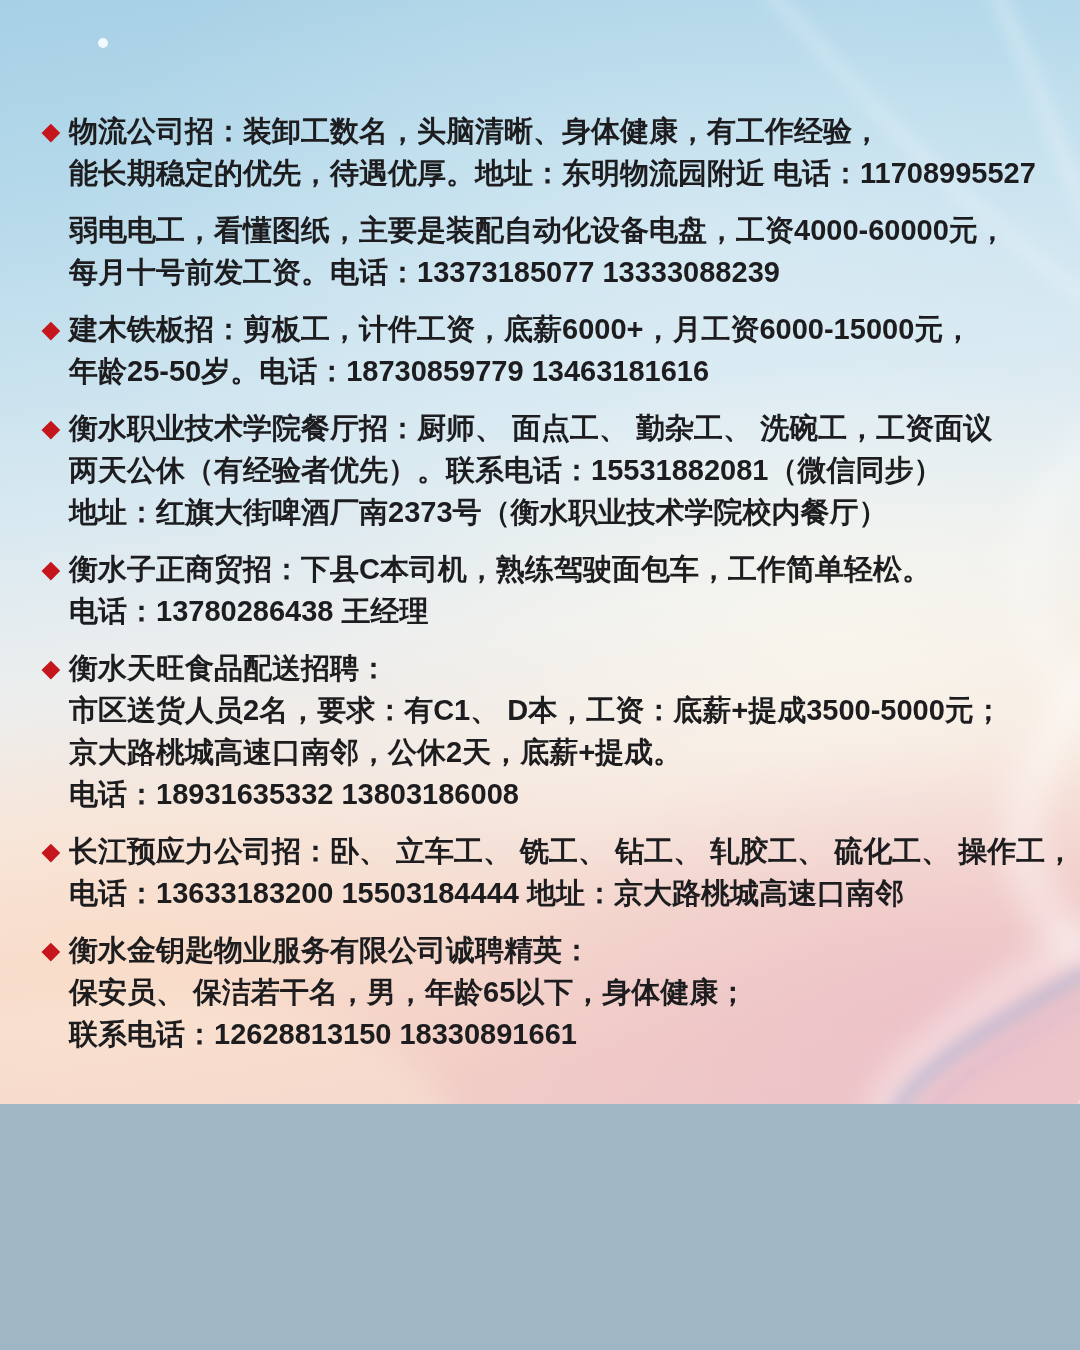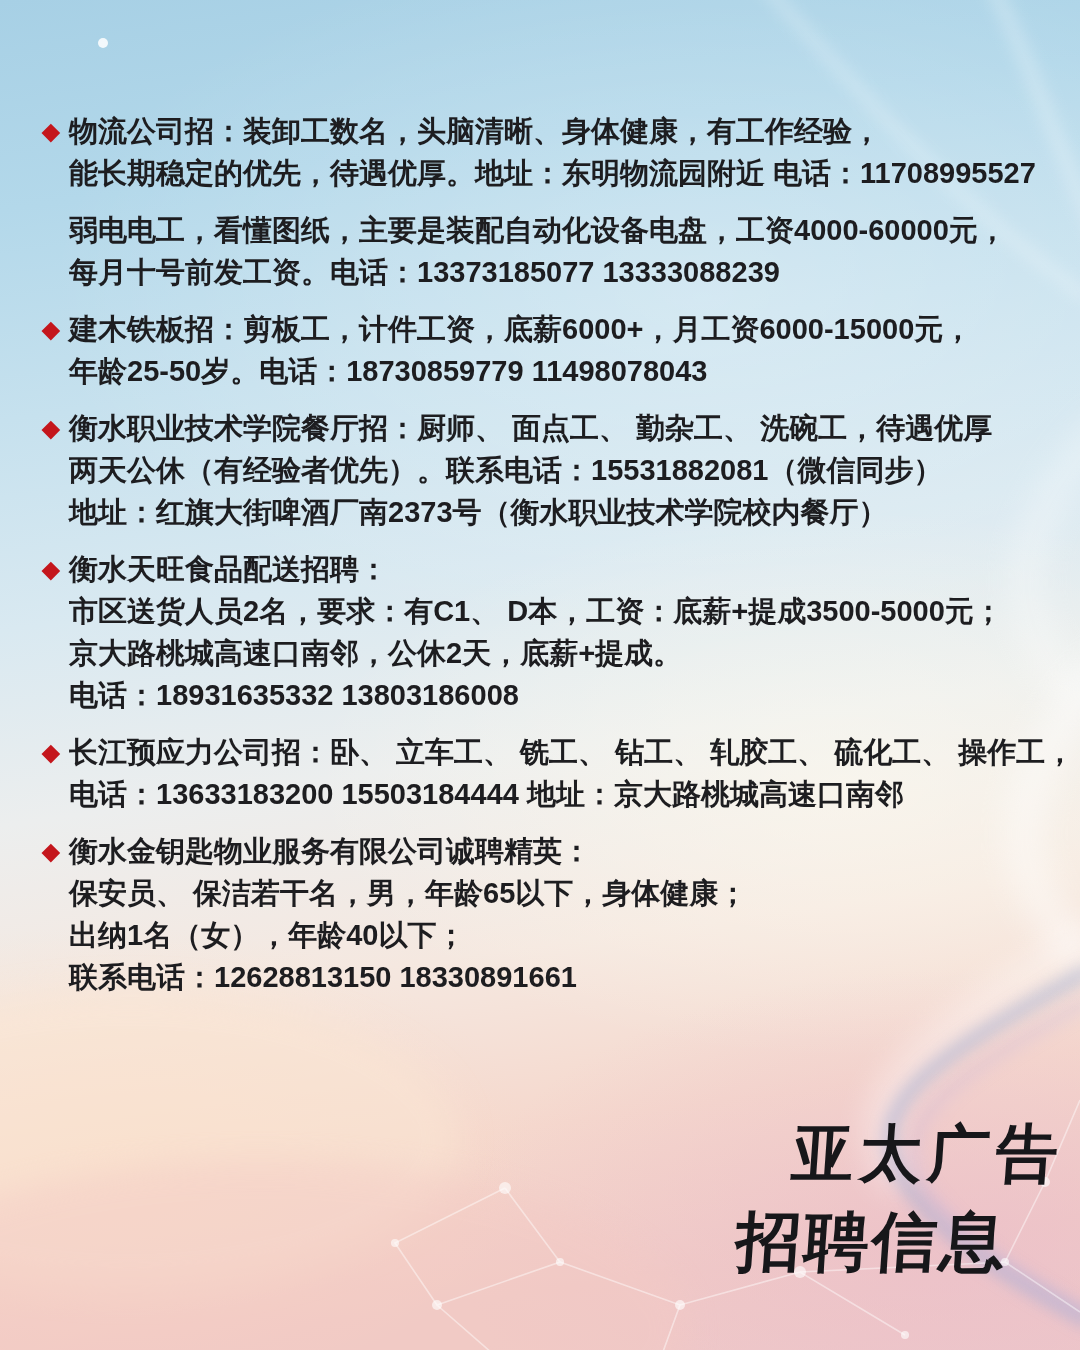--- a/index.html
+++ b/index.html
@@ -1,18 +1,18 @@
 <!DOCTYPE html>
 <html><head>
 <meta charset="utf-8">
 <style>
   html,body{margin:0;padding:0;}
   body{width:1080px;height:1350px;overflow:hidden;background:#9fb6c4;}
   .poster{
-    position:relative;width:1080px;height:1350px;overflow:hidden;
+    position:relative;width:1080px;height:1104px;overflow:hidden;
     font-family:"Liberation Sans",sans-serif;
     background:
       radial-gradient(ellipse 760px 420px at 88% 92%, rgba(233,186,203,0.55), rgba(233,186,203,0) 65%),
       radial-gradient(ellipse 700px 380px at 10% 86%, rgba(252,222,198,0.65), rgba(252,222,198,0) 62%),
       radial-gradient(ellipse 900px 460px at 78% 58%, rgba(255,252,240,0.55), rgba(255,252,240,0) 60%),
       radial-gradient(ellipse 1100px 600px at 65% 22%, rgba(255,255,255,0.28), rgba(255,255,255,0) 60%),
       linear-gradient(172deg,#a7d0e5 0%, #b3d8ea 14%, #c6e1ee 28%, #d9e9f1 42%, #eceeee 55%, #f5e8e0 68%, #f5d8cd 80%, #f1ccc6 91%, #eec9c9 100%);
     text-decoration: underline;
   }
   .bg-svg{position:absolute;left:0;top:0;width:1080px;height:1350px;pointer-events:none;}
@@ -87,41 +87,44 @@
       <div class="ad">
         <div class="line first"><span class="bullet">◆</span><span>物流公司招：装卸工数名，头脑清晰、身体健康，有工作经验，</span></div>
         <div class="line"><span>能长期稳定的优先，待遇优厚。地址：东明物流园附近 电话：11708995527</span></div>
       </div>
       <div class="ad">
         <div class="line"><span>弱电电工，看懂图纸，主要是装配自动化设备电盘，工资4000-60000元，</span></div>
         <div class="line"><span>每月十号前发工资。电话：13373185077  13333088239</span></div>
       </div>
       <div class="ad">
         <div class="line first"><span class="bullet">◆</span><span>建木铁板招：剪板工，计件工资，底薪6000+，月工资6000-15000元，</span></div>
-        <div class="line"><span>年龄25-50岁。电话：18730859779  11498078043</span></div>
+        <div class="line"><span>年龄25-50岁。电话：18730859779  13463181616</span></div>
       </div>
       <div class="ad">
-        <div class="line first"><span class="bullet">◆</span><span>衡水职业技术学院餐厅招：厨师、 面点工、 勤杂工、 洗碗工，待遇优厚</span></div>
+        <div class="line first"><span class="bullet">◆</span><span>衡水职业技术学院餐厅招：厨师、 面点工、 勤杂工、 洗碗工，工资面议</span></div>
         <div class="line"><span>两天公休（有经验者优先）。联系电话：15531882081（微信同步）</span></div>
         <div class="line"><span>地址：红旗大街啤酒厂南2373号（衡水职业技术学院校内餐厅）</span></div>
+      </div>
+      <div class="ad">
+        <div class="line first"><span class="bullet">◆</span><span>衡水子正商贸招：下县C本司机，熟练驾驶面包车，工作简单轻松。</span></div>
+        <div class="line"><span>电话：13780286438 王经理</span></div>
       </div>
       <div class="ad">
         <div class="line first"><span class="bullet">◆</span><span>衡水天旺食品配送招聘：</span></div>
         <div class="line"><span>市区送货人员2名，要求：有C1、 D本，工资：底薪+提成3500-5000元；</span></div>
         <div class="line"><span>京大路桃城高速口南邻，公休2天，底薪+提成。</span></div>
         <div class="line"><span>电话：18931635332  13803186008</span></div>
       </div>
       <div class="ad">
         <div class="line first"><span class="bullet">◆</span><span>长江预应力公司招：卧、 立车工、 铣工、 钻工、 轧胶工、 硫化工、 操作工，</span></div>
         <div class="line"><span>电话：13633183200  15503184444  地址：京大路桃城高速口南邻</span></div>
       </div>
       <div class="ad">
         <div class="line first"><span class="bullet">◆</span><span>衡水金钥匙物业服务有限公司诚聘精英：</span></div>
         <div class="line"><span>保安员、 保洁若干名，男，年龄65以下，身体健康；</span></div>
-        <div class="line"><span>出纳1名（女），年龄40以下；</span></div>
         <div class="line"><span>联系电话：12628813150 18330891661</span></div>
       </div>
     </div>
 
   <div class="brand brand-1">亚太广告</div>
   <div class="brand brand-2">招聘信息</div>
 
 </div>
 
 </body></html>

